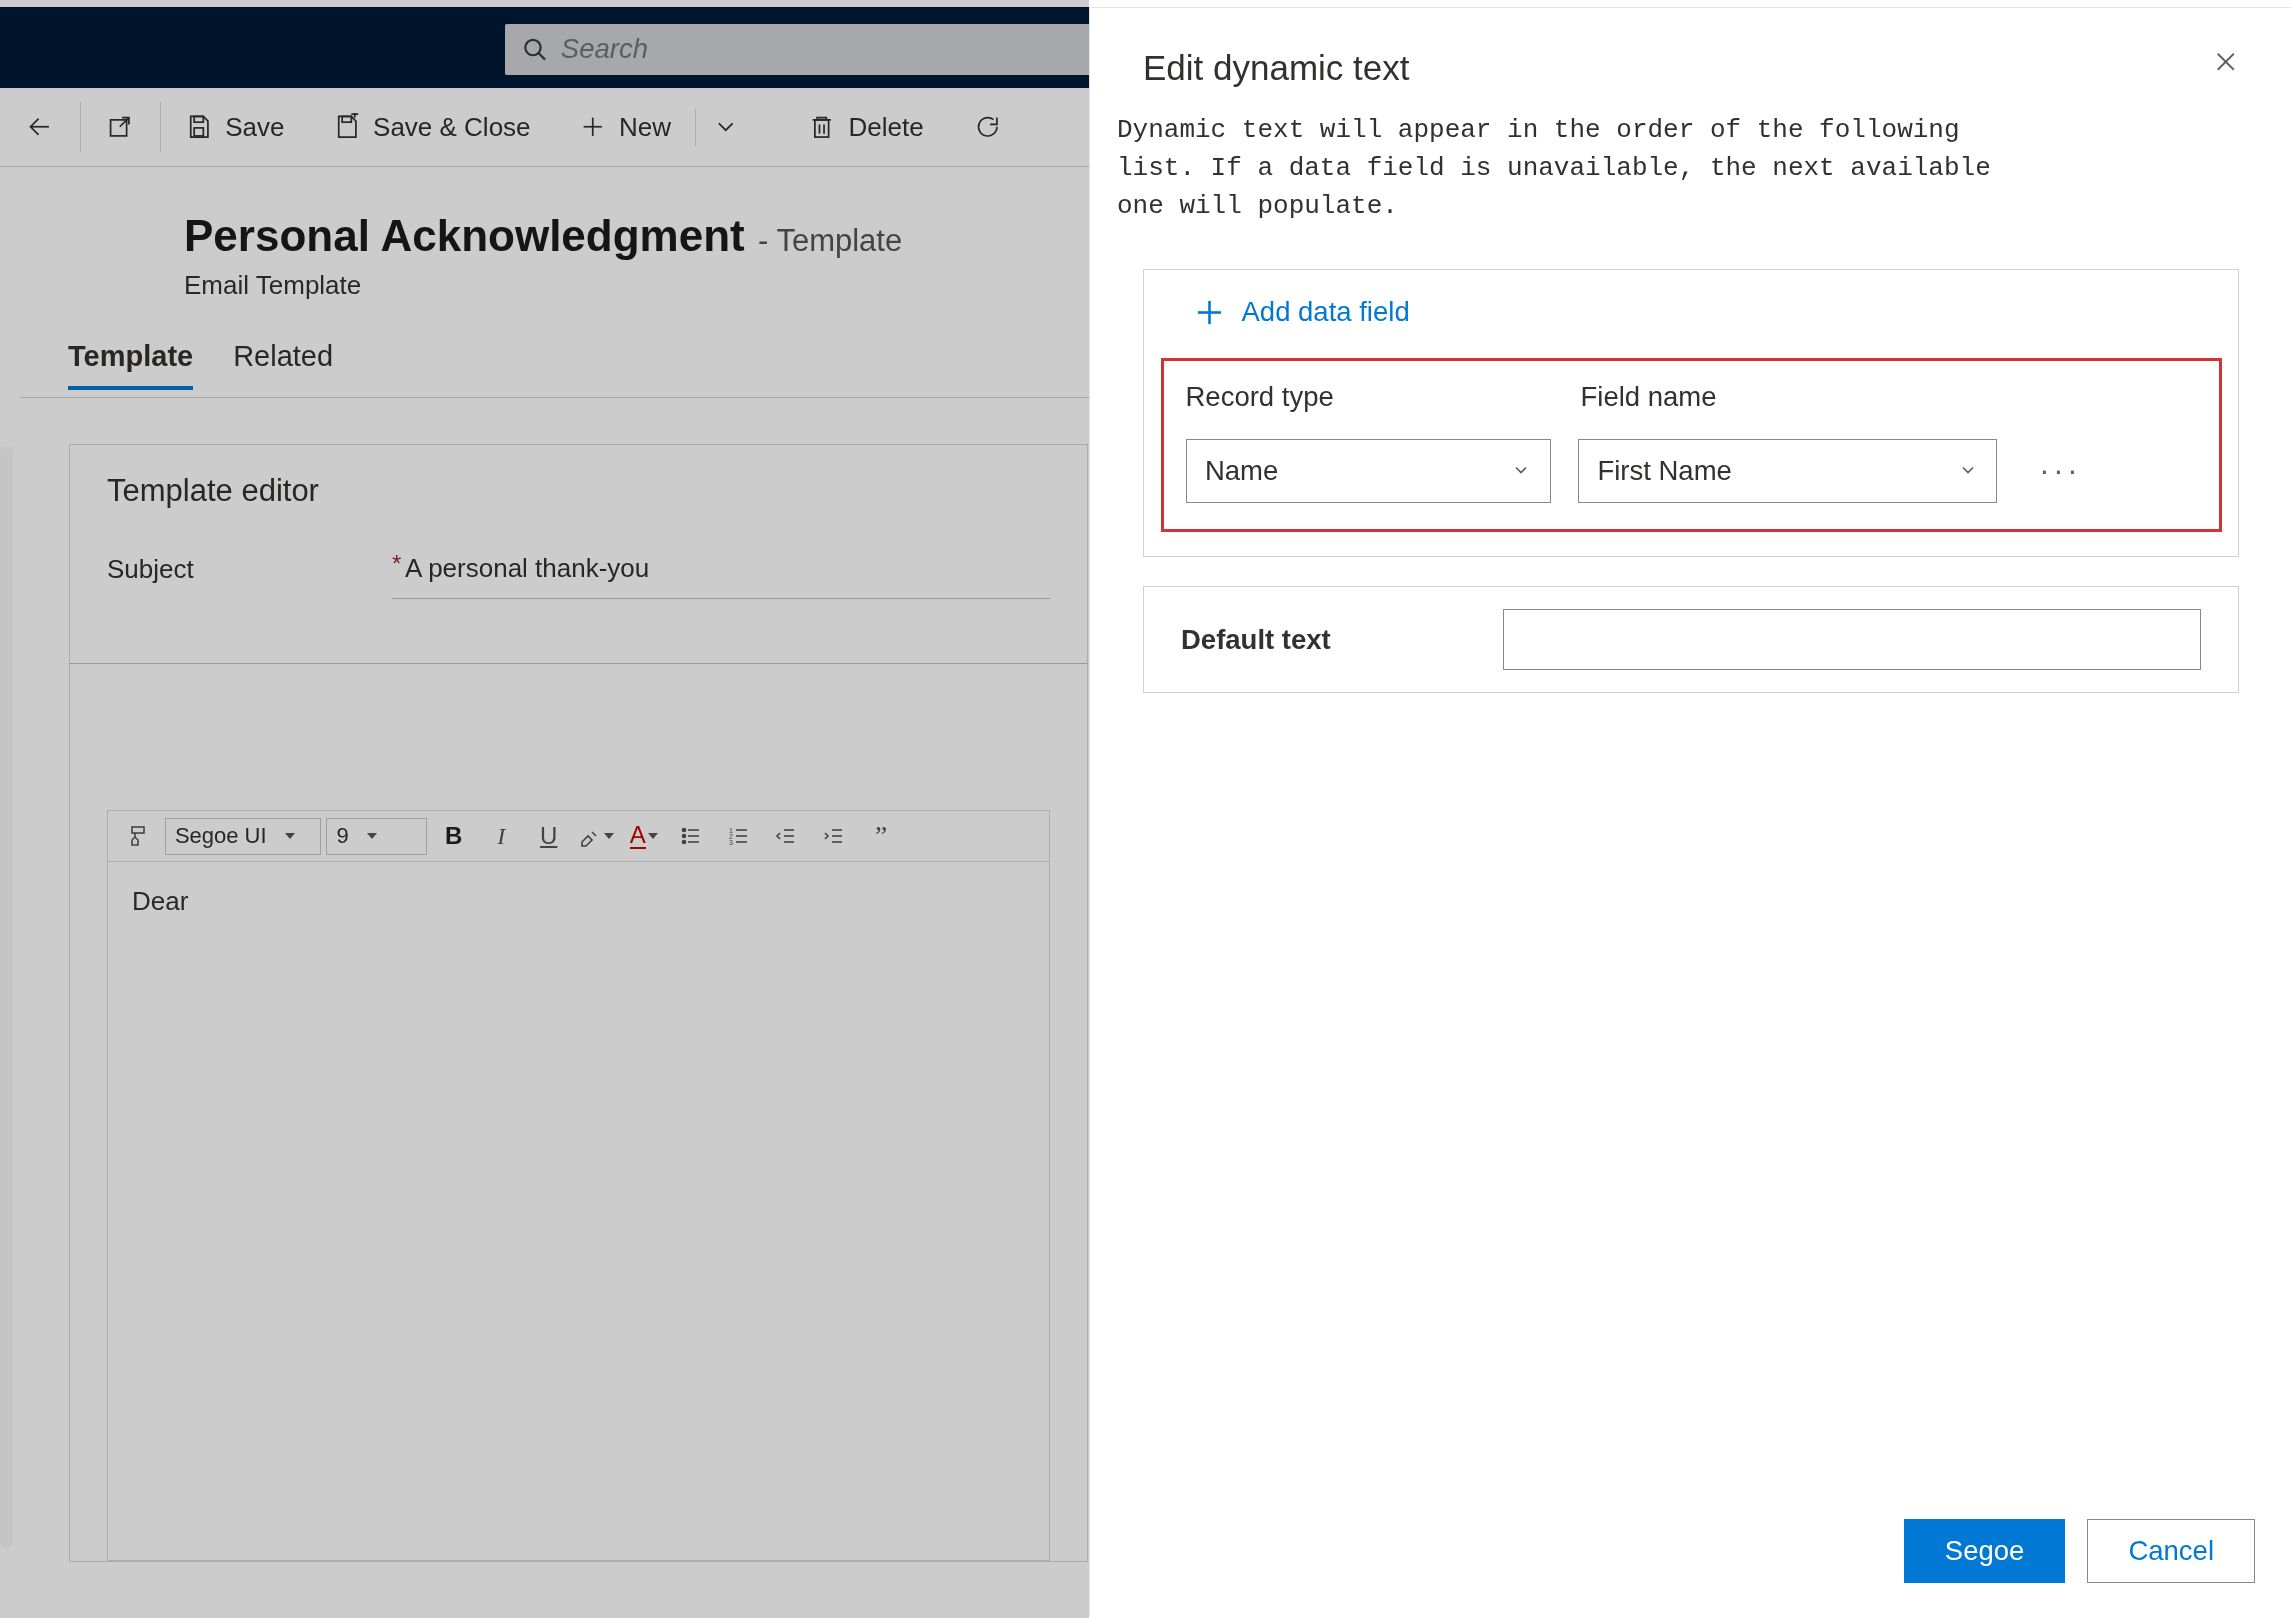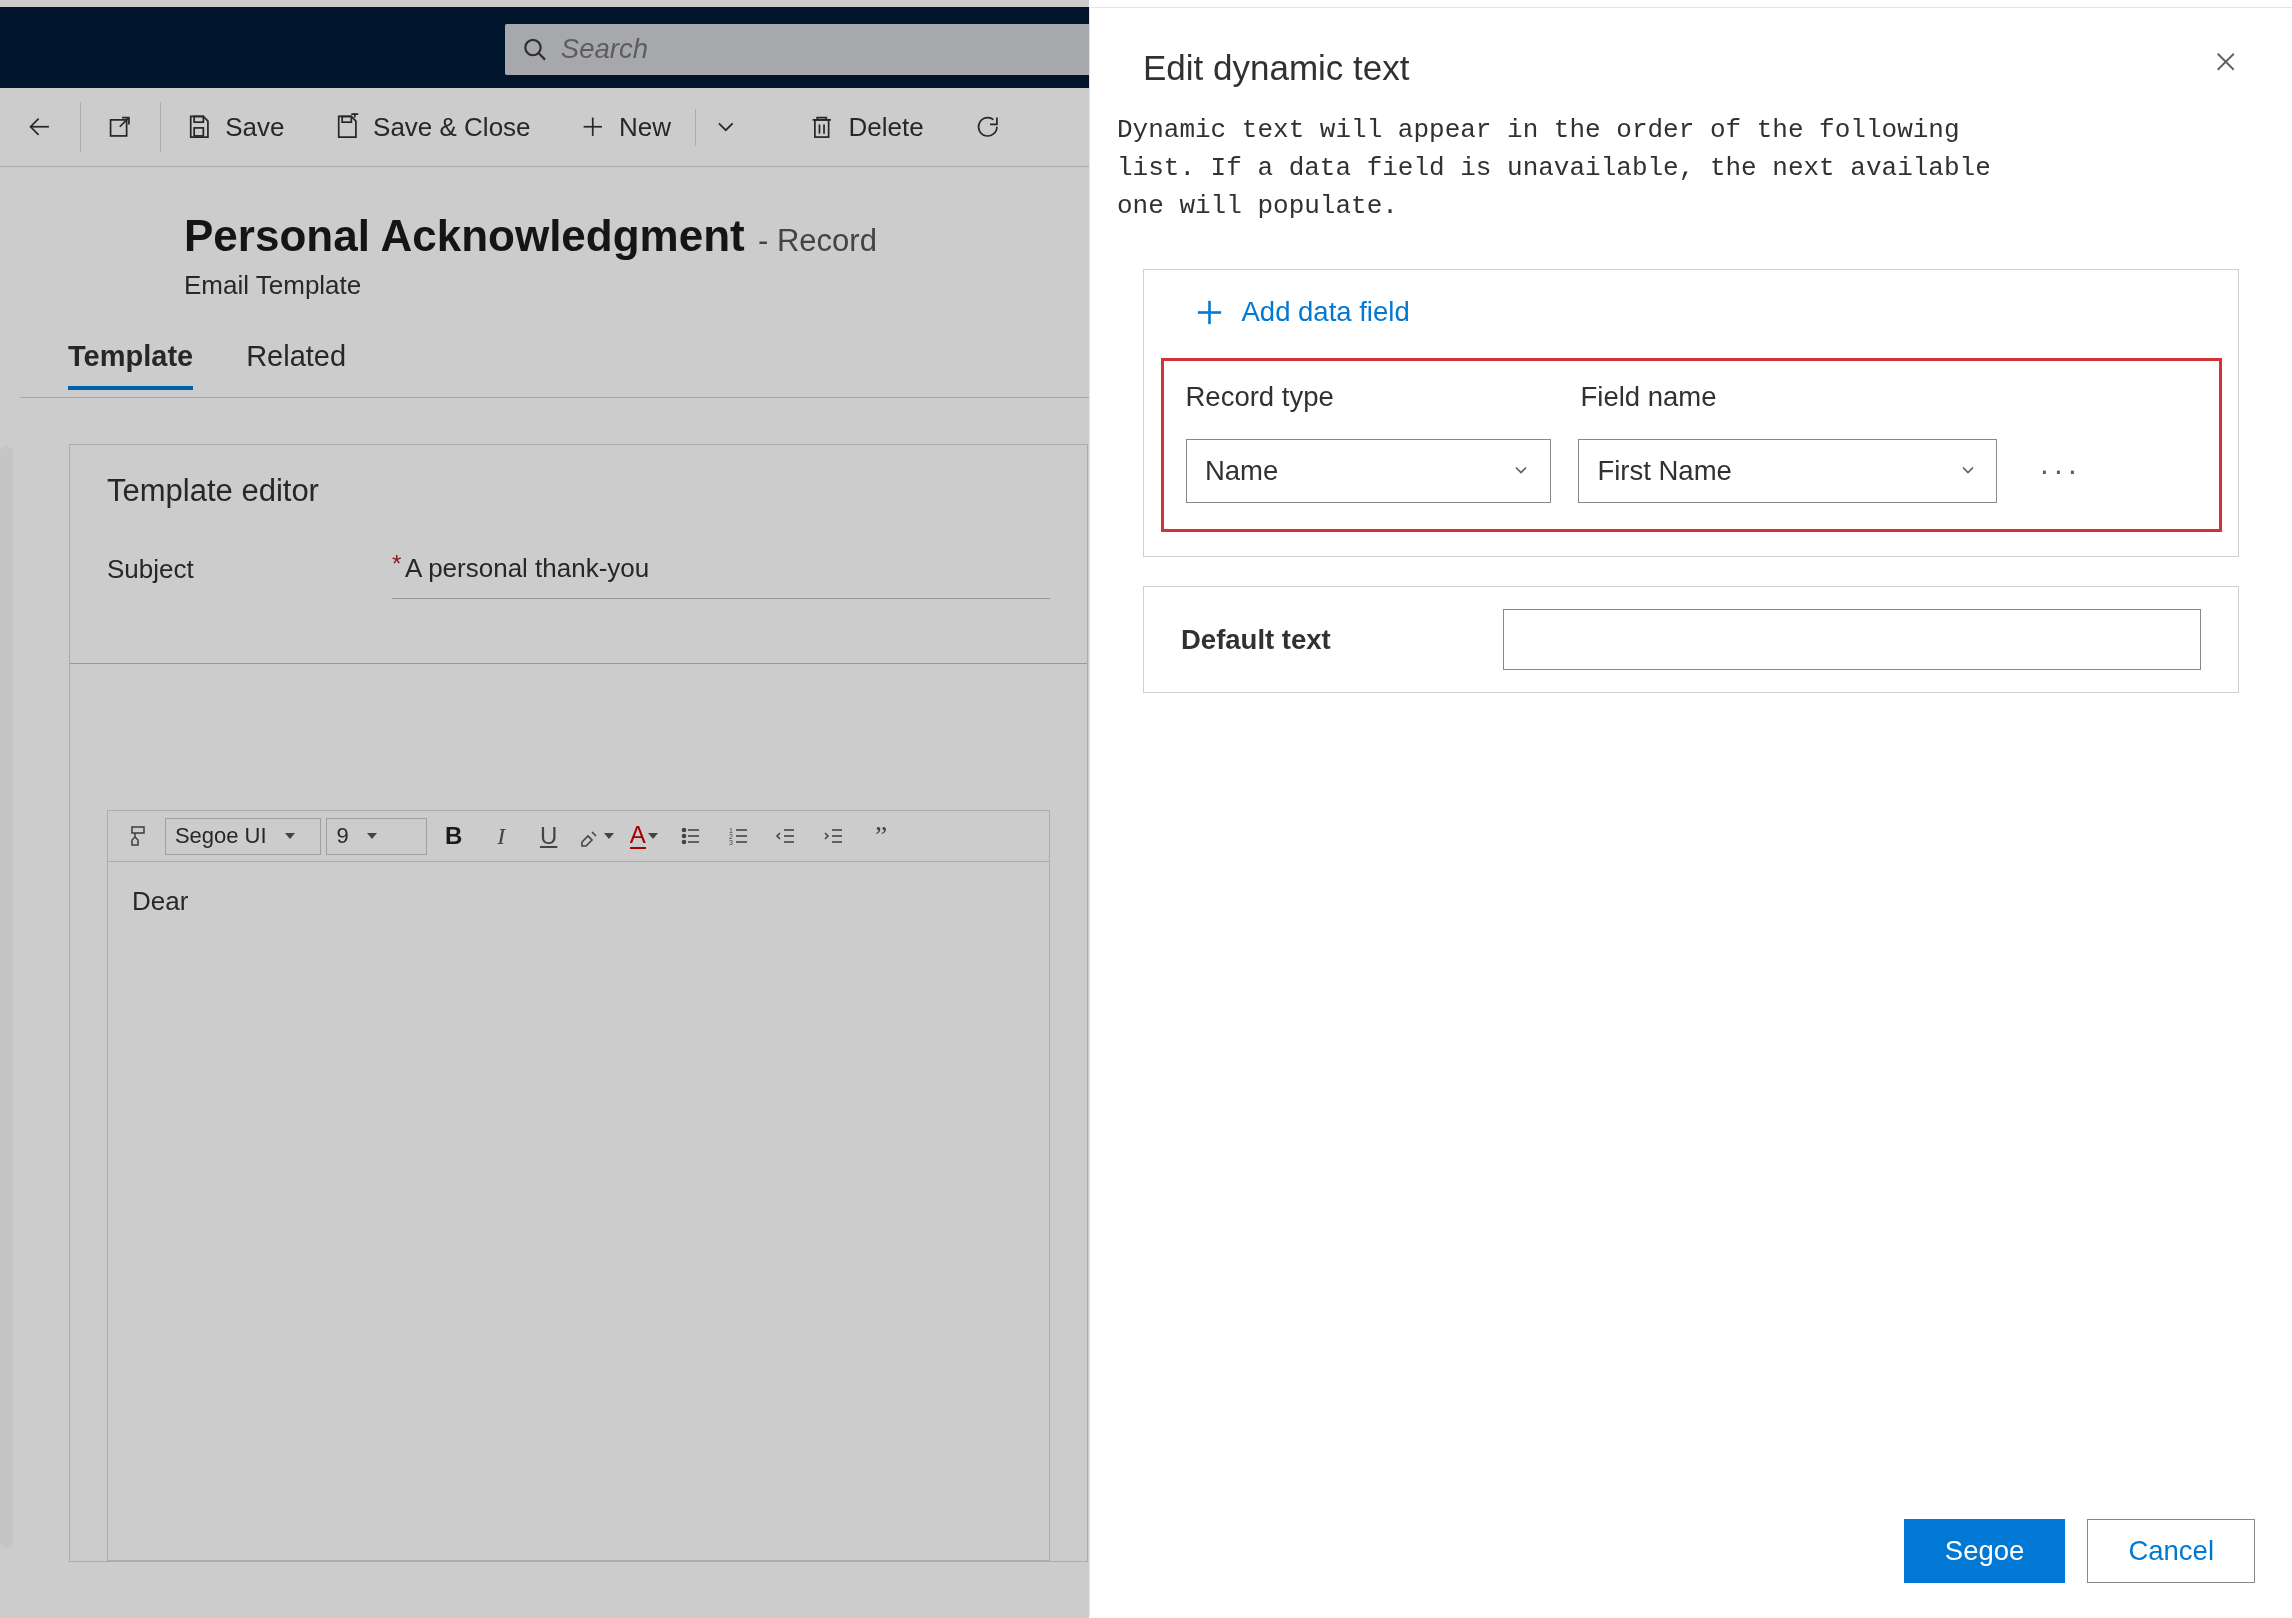--- a/index.html
+++ b/index.html
@@ -20,21 +20,21 @@
   .cmd-btn .lbl { margin-left: 13px; }
   .cmd-btn.chev { padding: 0 16.5px; }
 
   
   .page-head { position: absolute; left: 184px; top: 211px; }
   .page-title { font-size: 44px; font-weight: 600; color: #1b1b1b; display: inline; }
   .page-title-status { font-size: 31px; color: #555; font-weight: 400; margin-left: 9.2px; }
   .page-subtitle { font-size: 26px; color: #333; margin-top: 9.2px; }
 
   
-  .tabs { position: absolute; left: 68px; top: 340px; display: flex; gap: 53px; font-size: 29px; }
+  .tabs { position: absolute; left: 68px; top: 340px; display: flex; gap: 40px; font-size: 29px; }
   .tab { padding-bottom: 13px; color: #323130; cursor: pointer; }
   .tab.active { font-weight: 600; border-bottom: 4.6px solid #0078d4; }
   .tabs-line { position: absolute; left: 20px; top: 397px; width: 1074px; height: 0.9px; background: #d0d0d0; }
 
   
   .editor-pane { position: absolute; left: 69px; top: 444px; width: 1019px; border: 0.9px solid #d8d8d8; background: #fff; padding: 27.5px 37px 0 37px; }
   .editor-title { font-size: 31px; color: #323130; }
   .field-row { display: flex; align-items: center; margin-top: 31px; }
   .field-label { width: 285px; font-size: 26px; color: #323130; position: relative; }
   .req-star { color: #a4262c; position: absolute; left: 285px; top: -3.7px; font-size: 24px; }
@@ -160,21 +160,21 @@
   <div class="cmd-btn icon-only">
     <svg viewBox="0 0 24 24">
         <path d="M20 12a8 8 0 1 1-3-6.2"></path>
         <polyline points="20 4 20 10 14 10"></polyline>
       </svg>
   </div>
 </div>
 
 <div class="page-head">
   <span class="page-title">Personal Acknowledgment</span>
-  <span class="page-title-status">- Record</span>
+  <span class="page-title-status">- Template</span>
   <div class="page-subtitle">Email Template</div>
 </div>
 
 <div class="tabs">
   <div class="tab active">Template</div>
   <div class="tab">Related</div>
 </div>
 <div class="tabs-line"></div>
 
 <div class="editor-pane">

